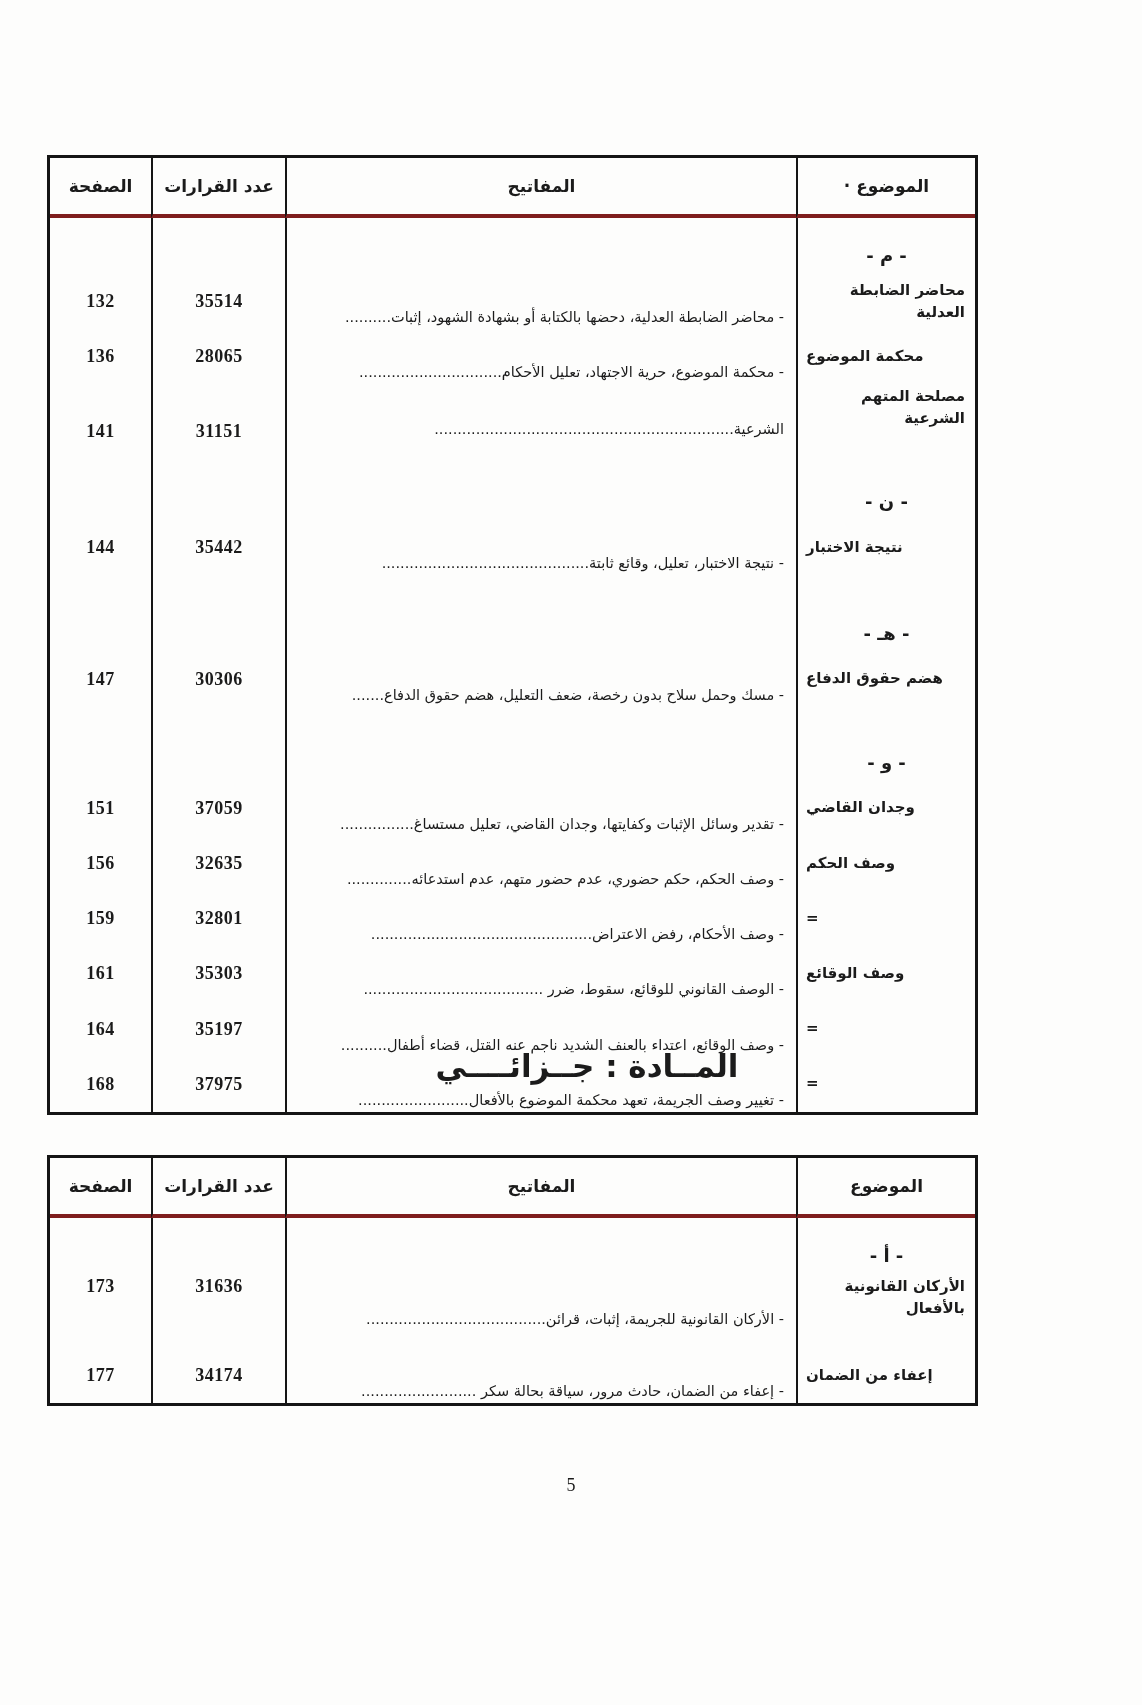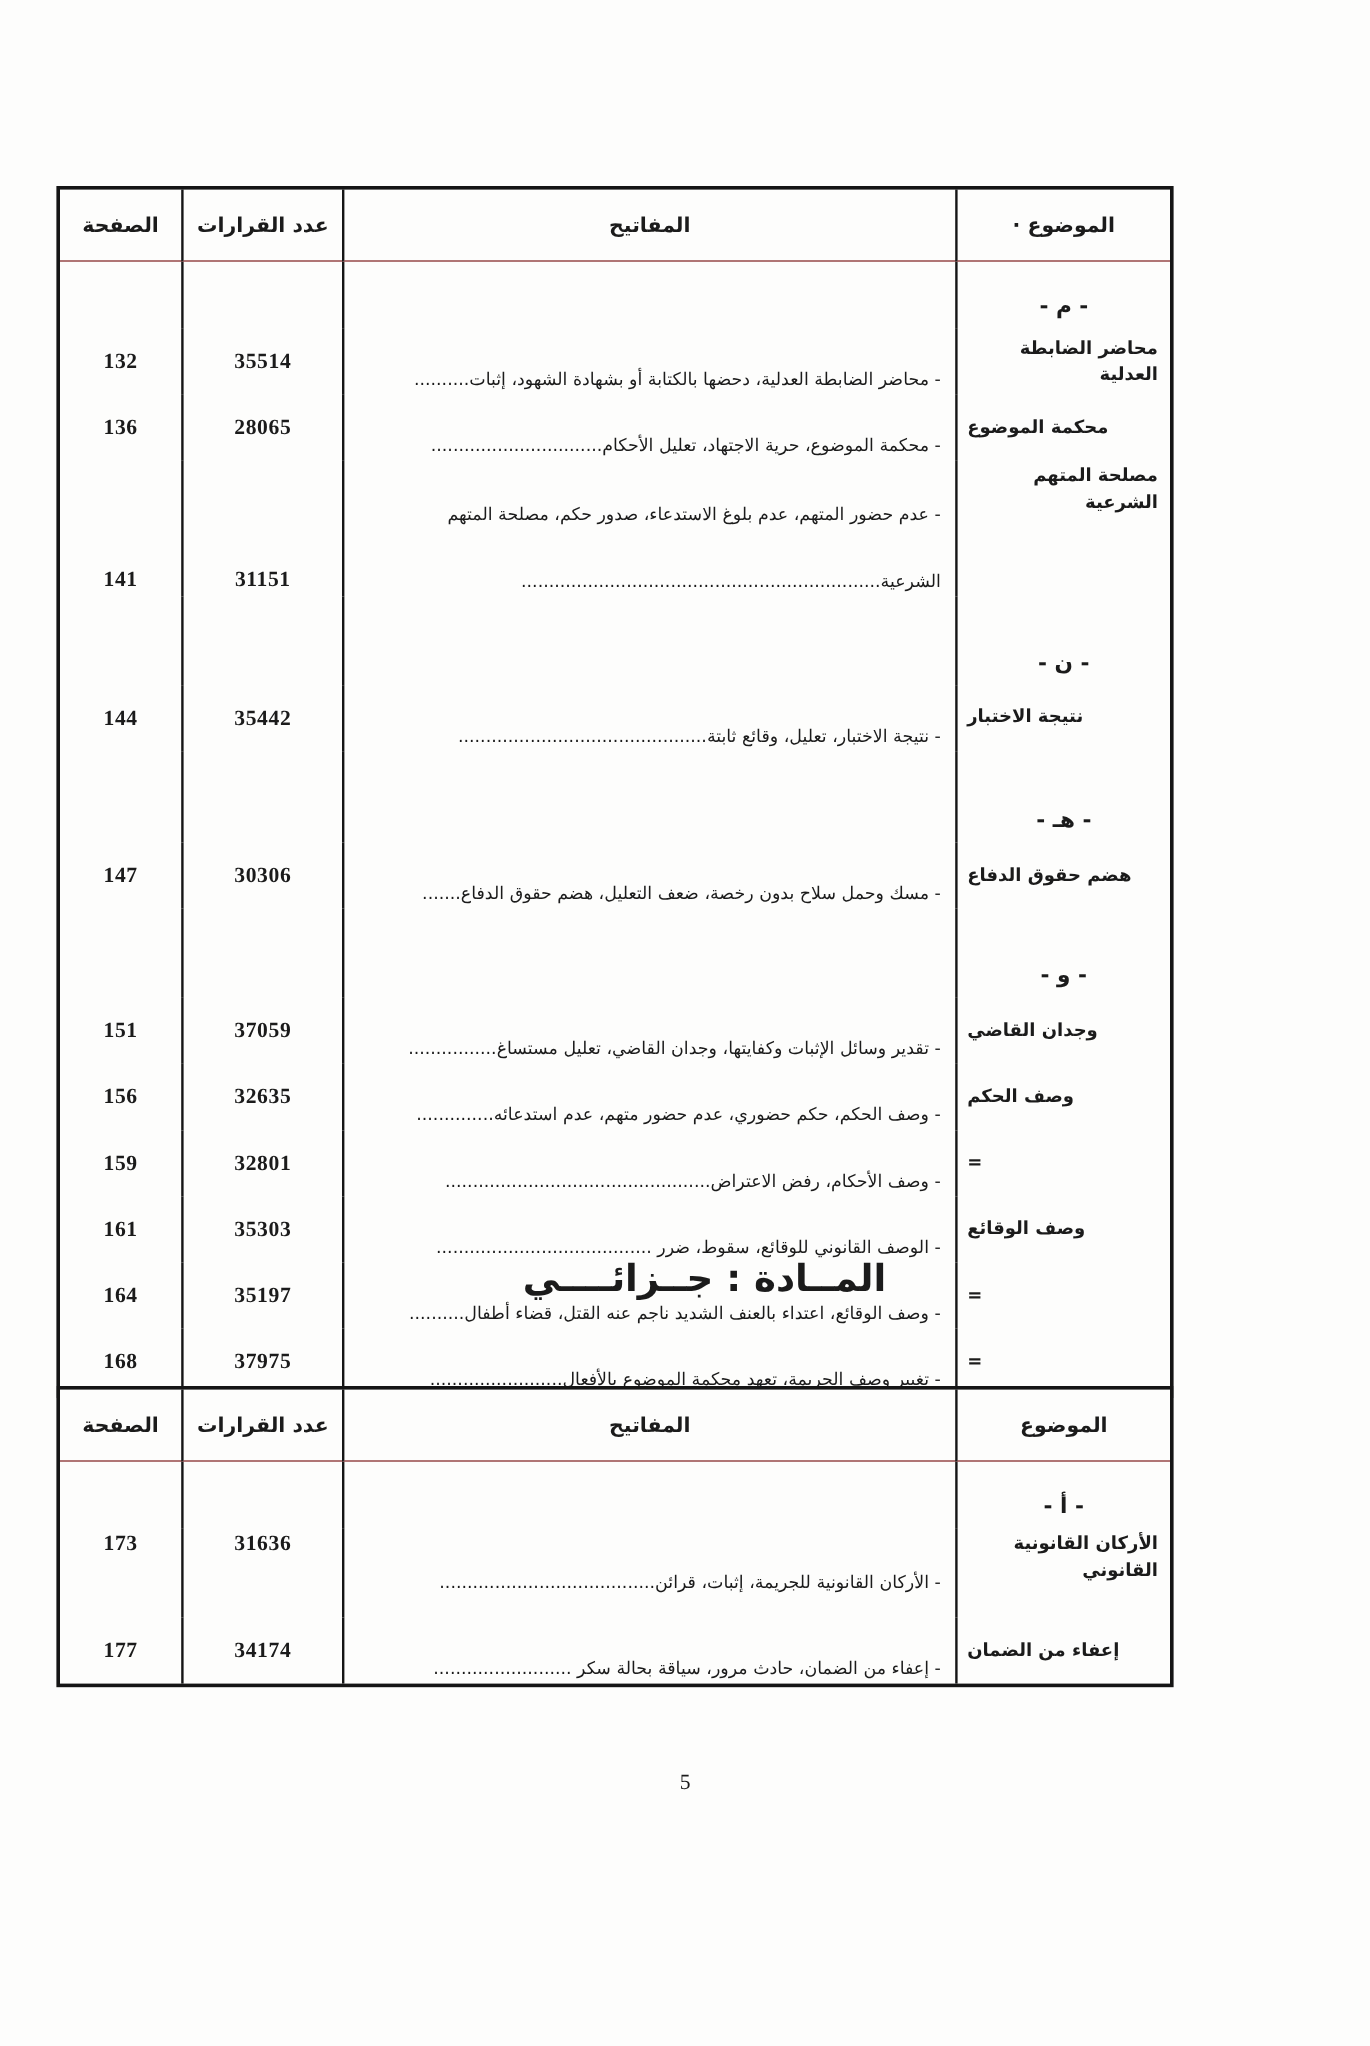--- a/index.html
+++ b/index.html
@@ -30,21 +30,21 @@
   .idx-table.t2 { top: 1155px; }
 
   .trow {
     display: grid;
     grid-template-columns: 179px 511px 134px 101px; 
   }
   .cell { border-left: 2px solid #151515; padding: 0 8px; }
   .cell:last-child { border-left: none; }
 
   .thead .cell {
-    border-bottom: 1px solid #7f1d1d;
+    border-bottom: 4px solid #7f1d1d;
     height: 60px;
     display: flex;
     align-items: center;
     justify-content: center;
     font-weight: bold;
     font-size: 17px;
   }
 
   .entry .cell { display: flex; align-items: center; }
   .entry .subject {
@@ -148,21 +148,20 @@
       <div class="cell num">28065</div>
       <div class="cell num">136</div>
     </div>
 
     <div class="trow entry" style="min-height:62px">
       <div class="cell subject v-top">
           <span>مصلحة المتهم الشرعية</span>
         </div>
       <div class="cell keys v-top">
         <span class="keys-block">
-          <span class="keys-line">- عدم حضور المتهم، عدم بلوغ الاستدعاء، صدور حكم، مصلحة المتهم</span>
           <span class="keys-line">الشرعية.................................................................</span>
         </span>
       </div>
       <div class="cell num v-bottom">31151</div>
       <div class="cell num v-bottom">141</div>
     </div>
 
     <div class="trow section-row" style="min-height:74px">
       <div class="cell subject">- ن -</div>
       <div class="cell keys"></div>
@@ -289,21 +288,21 @@
       <div class="cell subject">- أ -</div>
       <div class="cell keys"></div>
       <div class="cell num"></div>
       <div class="cell num"></div>
     </div>
 
     <div class="trow entry" style="min-height:74px">
       <div class="cell subject v-top">
         <span class="keys-block">
           <span class="keys-line">الأركان القانونية</span>
-          <span class="keys-line">القانوني</span>
+          <span class="keys-line">بالأفعال</span>
         </span>
       </div>
       <div class="cell keys v-top">
           <span class="keys-line">- الأركان القانونية للجريمة، إثبات، قرائن.......................................</span>
         </div>
       <div class="cell num v-top">31636</div>
       <div class="cell num v-top">173</div>
     </div>
 
     <div class="trow entry" style="min-height:52px">

